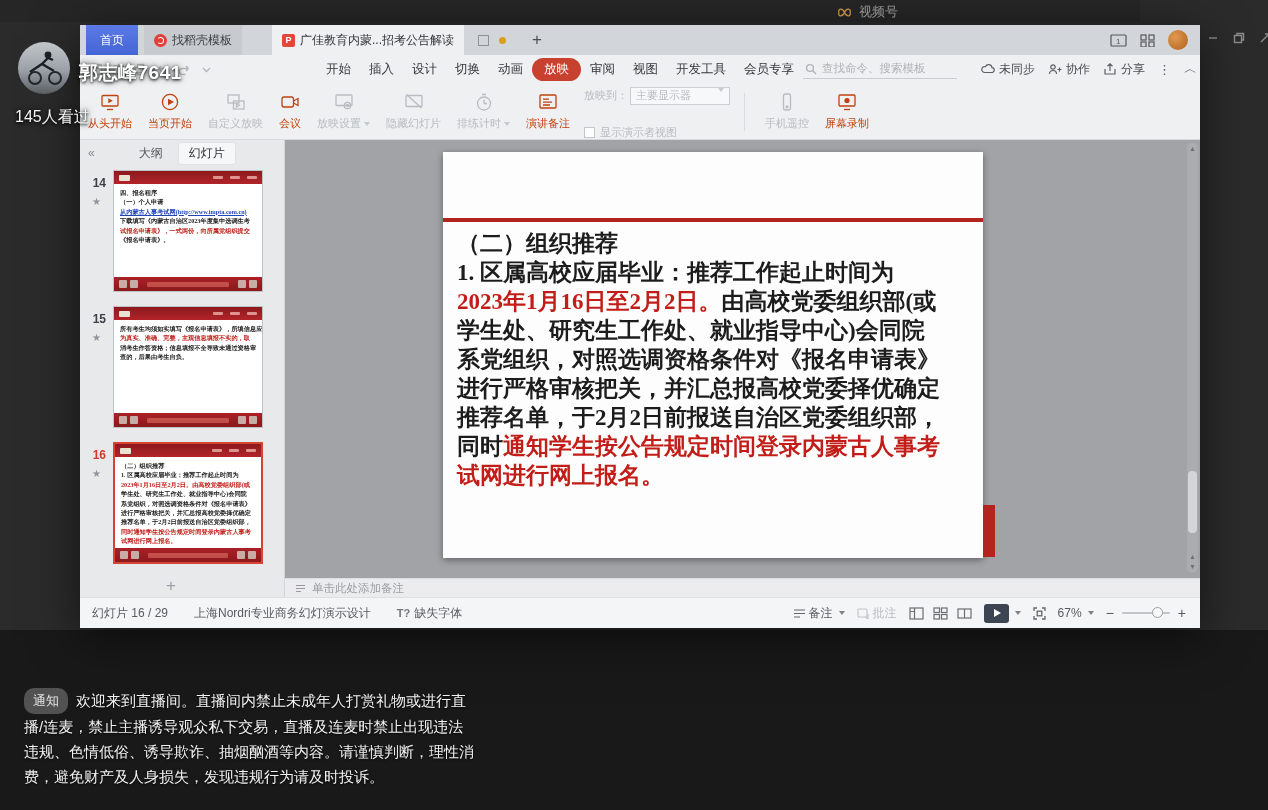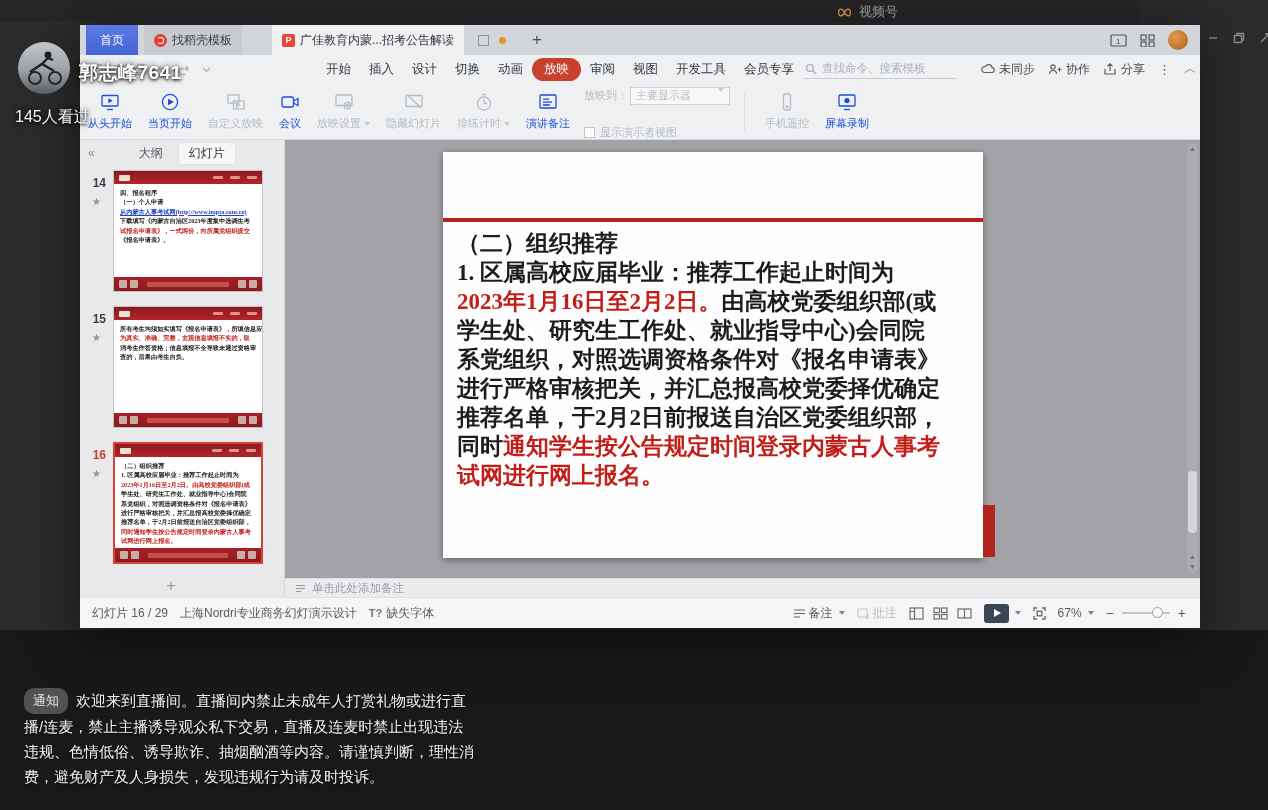--- a/index.html
+++ b/index.html
@@ -64,21 +64,21 @@
   .search span{font-size:11.5px;color:#b0b3b7;white-space:nowrap;}
   .menurow-right{display:flex;align-items:center;gap:13px;padding-right:14px;font-size:12px;color:#4b4e52;}
   .mr-item{display:flex;align-items:center;gap:4px;white-space:nowrap;}
   .mr-item svg{width:14px;height:12px;stroke:#5c5f63;fill:none;stroke-width:1.2;}
   .mr-glyph{color:#5c5f63;font-size:13px;}
 
   
   .toolbar{position:absolute;left:0;top:58px;width:1120px;height:57px;background:#eef0f2;border-bottom:1px solid #d8dadd;
     display:flex;align-items:center;box-sizing:border-box;}
   .tb-group{display:flex;align-items:flex-start;}
-  .tbtn{display:flex;flex-direction:column;align-items:center;padding:0 8px;color:#1d4ed8;}
+  .tbtn{display:flex;flex-direction:column;align-items:center;padding:0 8px;color:#c2410c;}
   .tbtn.disabled{color:#b8bcc0;}
   .tbtn svg{width:22px;height:22px;stroke:currentColor;fill:none;stroke-width:1.3;display:block;}
   .tbtn svg .f{fill:currentColor;stroke:none;}
   .tbtn .lbl{font-size:11px;margin-top:3px;white-space:nowrap;display:flex;align-items:center;}
   .caret{display:inline-block;width:0;height:0;border-left:3.5px solid transparent;border-right:3.5px solid transparent;
     border-top:4px solid currentColor;margin-left:3px;opacity:.75;}
   .tb-display{margin-left:6px;display:flex;flex-direction:column;gap:20px;font-size:11px;color:#b8bcc0;padding-top:4px;}
   .tb-display .row1,.tb-display .row2{display:flex;align-items:center;white-space:nowrap;}
   .dd{border:1px solid #cdd0d3;background:#f7f8f9;color:#b8bcc0;font-size:11px;padding:0 5px;height:16px;
     display:inline-flex;align-items:flex-start;justify-content:space-between;width:88px;margin-left:2px;}
@@ -128,21 +128,21 @@
 
   
   .notesbar{position:absolute;left:205px;top:553px;width:915px;height:19px;background:#ececee;border-top:1px solid #dcdee0;
     display:flex;align-items:center;gap:6px;padding-left:10px;box-sizing:border-box;}
   .notesbar svg{width:11px;height:9px;stroke:#97999d;fill:none;stroke-width:1.2;}
   .notesbar span{font-size:11.5px;color:#9a9da1;}
 
   
   .statusbar{position:absolute;left:0;top:572px;width:1120px;height:31px;background:#f4f5f6;border-top:1px solid #dddfe1;
     display:flex;align-items:center;font-size:12px;color:#585b5f;box-sizing:border-box;}
-  .sb-left{display:flex;align-items:center;gap:12px;padding-left:12px;white-space:nowrap;}
+  .sb-left{display:flex;align-items:center;gap:26px;padding-left:12px;white-space:nowrap;}
   .mf{display:flex;align-items:center;gap:4px;}
   .mf-ic{font-size:11px;font-weight:700;color:#74777b;}
   .sb-right{margin-left:auto;display:flex;align-items:center;gap:12px;padding-right:14px;}
   .sb-item{display:flex;align-items:center;gap:3px;white-space:nowrap;}
   .sb-item svg{width:13px;height:11px;stroke:#63666a;fill:none;stroke-width:1.2;}
   .sb-item.dim{color:#b9bcc0;}
   .sb-item.dim svg{stroke:#c3c6ca;}
   .view-ics{display:flex;align-items:center;gap:9px;}
   .view-ics svg{width:15px;height:13px;stroke:#6b6e72;fill:none;stroke-width:1.2;display:block;}
   .playbtn{width:25px;height:19px;background:#3e4552;border-radius:3px;display:flex;align-items:center;justify-content:center;}

